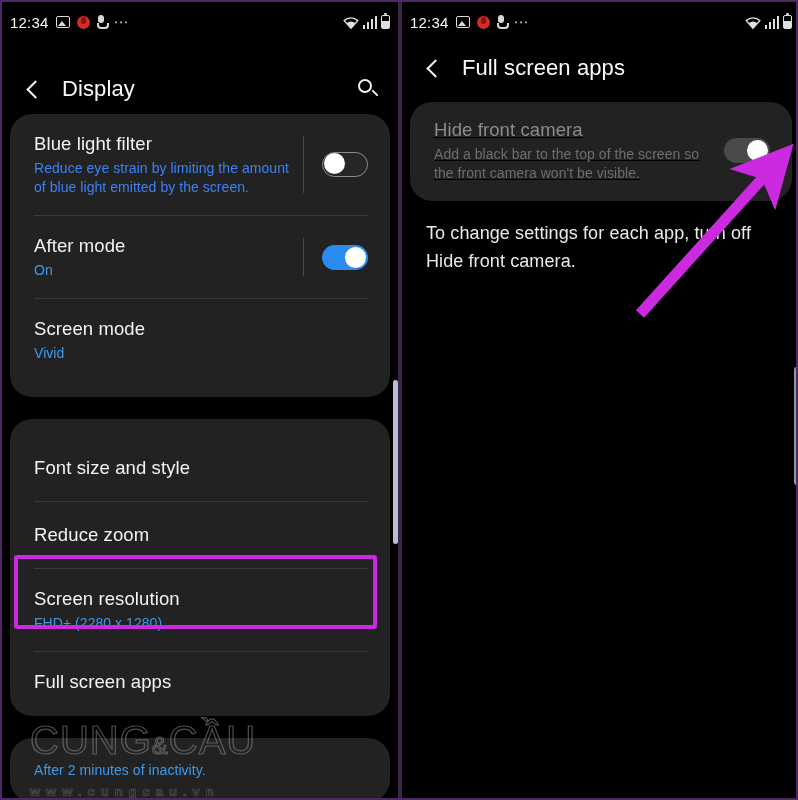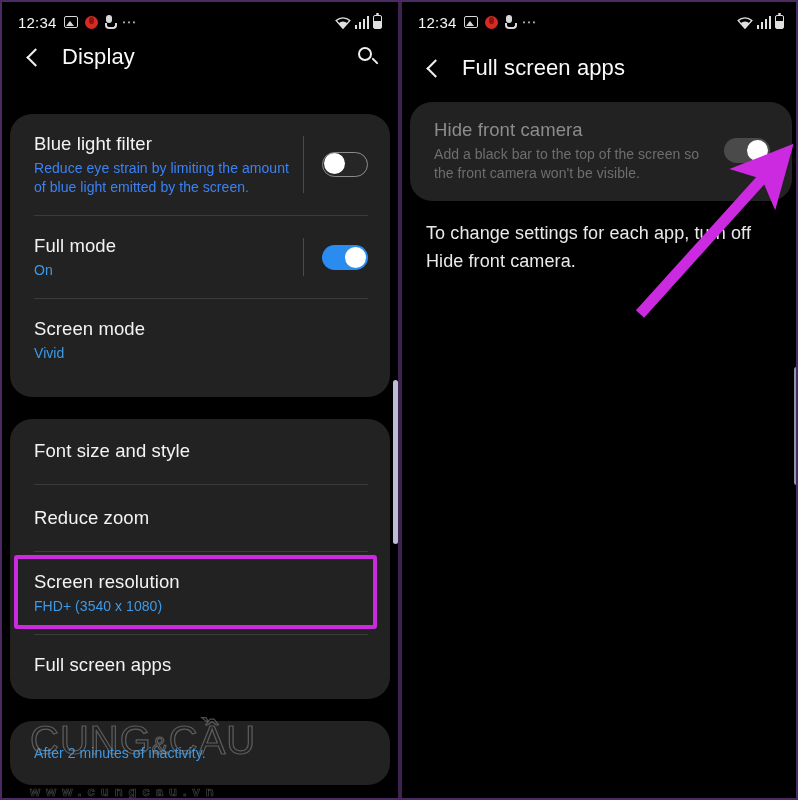--- a/index.html
+++ b/index.html
@@ -38,21 +38,21 @@
     background: #3d2352;
   }
 
   
   .statusbar {
     position: absolute;
     top: 0; left: 0; right: 0;
     height: 40px;
     display: flex;
     align-items: center;
-    padding: 0 16px;
+    padding: 0 8px;
     box-sizing: border-box;
     color: #f2f2f2;
   }
   .sb-left {
     display: flex;
     align-items: center;
     gap: 7px;
   }
   .sb-time {
     font-size: 15px;
@@ -151,21 +151,21 @@
   }
 
   
   .appbar {
     position: absolute;
     left: 0; right: 0;
     display: flex;
     align-items: center;
     box-sizing: border-box;
   }
-  .appbar-left  { top: 28px; height: 54px; padding: 0 18px 0 22px; }
+  .appbar-left  { top: 60px; height: 54px; padding: 0 18px 0 22px; }
   .appbar-right { top: 40px; height: 52px; padding: 0 18px 0 22px; }
   .back-chevron {
     width: 18px; height: 18px;
     position: relative;
     flex: 0 0 auto;
     cursor: pointer;
   }
   .back-chevron::before {
     content: "";
     position: absolute;
@@ -407,54 +407,54 @@
             <div class="row-sub">Reduce eye strain by limiting the amount of blue light emitted by the screen.</div>
           </div>
           <div class="toggle-sep"></div>
           <div class="toggle off">
               <span class="knob"></span>
             </div>
         </div>
         <div class="divider"></div>
         <div class="row">
           <div class="row-texts">
-            <div class="row-title">Full mode</div>
+            <div class="row-title">After mode</div>
             <div class="row-sub accent">On</div>
           </div>
           <div class="toggle-sep"></div>
           <div class="toggle on">
               <span class="knob"></span>
             </div>
         </div>
         <div class="divider"></div>
         <div class="row" style="padding-bottom:34px;">
           <div class="row-texts">
             <div class="row-title">Screen mode</div>
             <div class="row-sub accent">Vivid</div>
           </div>
         </div>
       </div>
 
       <div class="card" style="position:relative;">
-        <div class="row" style="padding-top:20px;padding-bottom:21px;">
+        <div class="row" style="padding-top:37px;padding-bottom:21px;">
           <div class="row-texts">
             <div class="row-title">Font size and style</div>
           </div>
         </div>
         <div class="divider"></div>
         <div class="row" style="padding-top:21px;padding-bottom:21px;">
           <div class="row-texts">
             <div class="row-title">Reduce zoom</div>
           </div>
         </div>
         <div class="divider"></div>
         <div class="row">
           <div class="row-texts">
             <div class="row-title">Screen resolution</div>
-            <div class="row-sub accent">FHD+ (3540 x 1080)</div>
+            <div class="row-sub accent">FHD+ (2280 x 1280)</div>
           </div>
         </div>
         <div class="divider"></div>
         <div class="row" style="padding-bottom:22px;">
           <div class="row-texts">
             <div class="row-title">Full screen apps</div>
           </div>
         </div>
       </div>
 
@@ -505,21 +505,21 @@
       </div>
     </div>
 
     <div class="appbar appbar-right">
       <span class="back-chevron"></span>
       <span class="appbar-title">Full screen apps</span>
     </div>
 
     <div class="scroll-area" style="top:100px; bottom:0;">
       <div class="card" style="margin-bottom:18px;">
-        <div class="row dimmed" style="padding-top:16px;padding-bottom:18px;">
+        <div class="row dimmed" style="padding-top:16px;padding-bottom:18px;text-decoration:underline;">
           <div class="row-texts">
             <div class="row-title">Hide front camera</div>
             <div class="row-sub">Add a black bar to the top of the screen so the front camera won't be visible.</div>
           </div>
           <div class="toggle disabled-on" style="margin-left:14px;">
               <span class="knob"></span>
             </div>
         </div>
       </div>
       <div class="note">To change settings for each app, turn off Hide front camera.</div>

